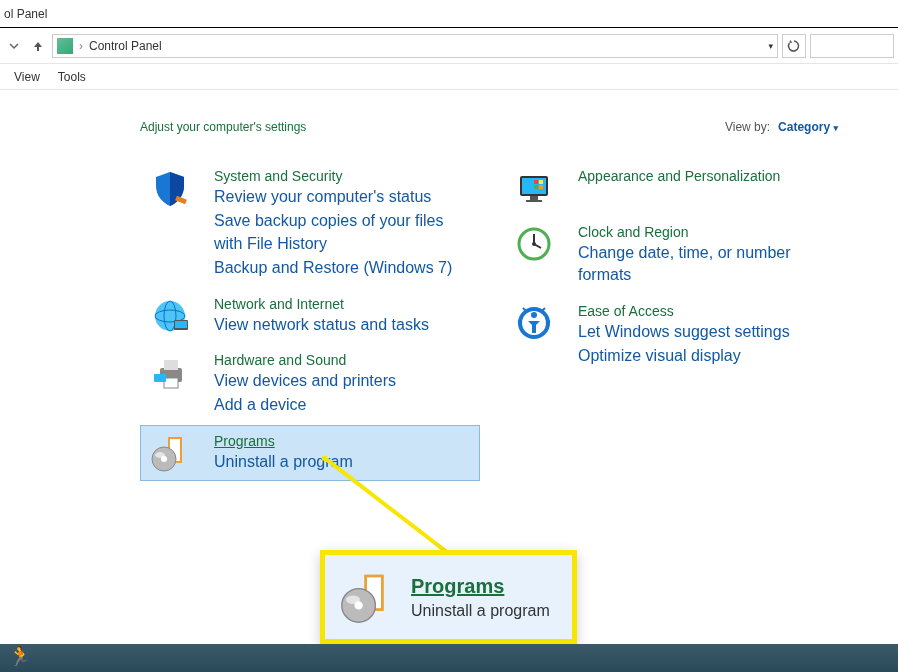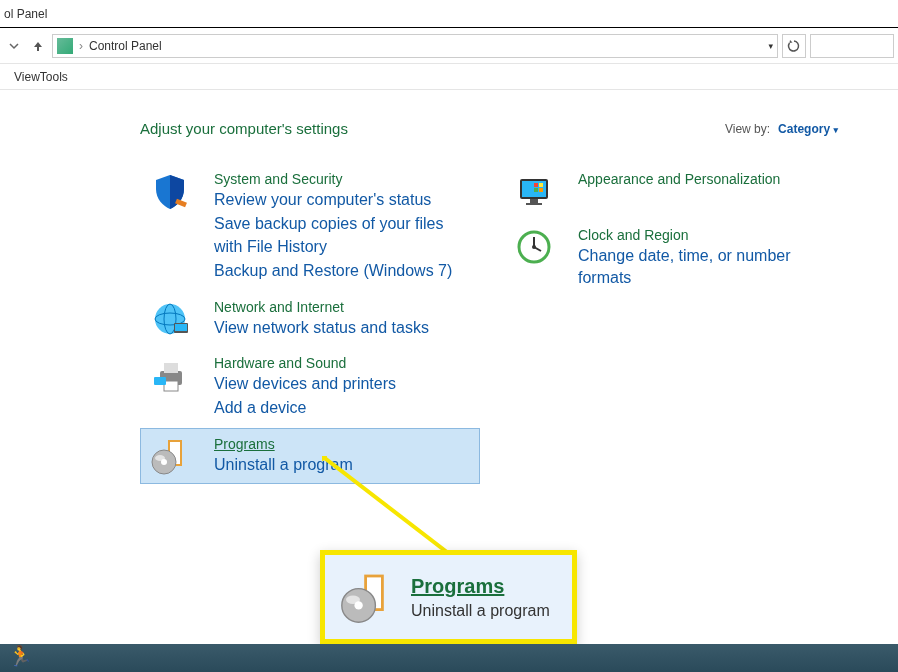--- a/index.html
+++ b/index.html
@@ -5,25 +5,25 @@
 * { box-sizing: border-box; margin: 0; padding: 0; }
 body { font-family: "Segoe UI", Tahoma, sans-serif; font-size: 12px; color: #333; background: #fff; width: 898px; height: 672px; overflow: hidden; position: relative; }
 .titlebar { height: 28px; background: #fff; border-bottom: 1px solid #000000; display: flex; align-items: center; padding-left: 4px; }
 .addressbar { height: 36px; background: #fff; border-bottom: 1px solid #e5e5e5; display: flex; align-items: center; padding: 0 4px; gap: 4px; }
 .nav-btn { width: 20px; height: 20px; display: flex; align-items: center; justify-content: center; color: #666; cursor: default; }
 .path-box { flex: 1; height: 24px; border: 1px solid #ccc; display: flex; align-items: center; padding: 0 4px; gap: 6px; background: #fff; }
 .path-icon { width: 16px; height: 16px; background: linear-gradient(135deg,#6b9,#3a7); }
 .path-sep { color: #888; }
 .refresh-btn { width: 24px; height: 24px; border: 1px solid #ccc; display:flex;align-items:center;justify-content:center; background:#fff; }
 .search-box { width: 84px; height: 24px; border: 1px solid #ccc; background:#fff; }
-.menubar { height: 26px; background:#fff; border-bottom:1px solid #e5e5e5; display:flex; align-items:center; padding-left:14px; }
+.menubar { height: 26px; background:#fff; border-bottom:1px solid #e5e5e5; display:flex; align-items:center; padding-left:14px; gap:18px; }
 .menubar span { color:#333; }
 .content { position: relative; padding: 30px 0 0 140px; height: calc(100% - 120px); }
 .header-row { display:flex; align-items:center; justify-content:space-between; padding-right: 60px; margin-bottom: 26px; }
-.page-title { font-size: 15px; color: #1a6f3c; font-weight: normal; }
+.page-title { font-size: 12px; color: #1a6f3c; font-weight: normal; }
 .viewby { font-size:12px; color:#555; display:flex; align-items:center; gap:8px; }
 .viewby-val { color:#1259a5;font-weight:bold; }
 .categories { display:flex; gap: 24px; }
 .col { width: 340px; }
 .cat { display:flex; gap:24px; padding:8px 10px; align-items:flex-start; }
 .cat.selected { background:#cce4f7; border:1px solid #8cb9e0; padding:7px 9px; }
 .cat-icon { width: 40px; height: 40px; flex-shrink:0; display:flex; align-items:center; justify-content:center; }
 .cat-body { display:flex; flex-direction:column; gap:2px; }
 .cat-title { color:#1a6f3c; font-size:14px; }
 .cat-title.selected { text-decoration: underline; }
@@ -173,20 +173,36 @@
               <line x1="20" y1="20" x2="20" y2="10" stroke="#333" stroke-width="2"></line>
               <line x1="20" y1="20" x2="27" y2="24" stroke="#333" stroke-width="2"></line>
               <circle cx="20" cy="20" r="2" fill="#333"></circle>
             </svg>
           </div>
           <div class="cat-body">
             <a class="cat-title">Clock and Region</a>
             <a class="cat-link">Change date, time, or number formats</a>
           </div>
         </div>
+        <div class="cat">
+          <div class="cat-icon">
+            <svg width="40" height="40">
+              <circle cx="20" cy="20" r="16" fill="#1976d2"></circle>
+              <circle cx="20" cy="20" r="12" fill="#fff"></circle>
+              <circle cx="20" cy="12" r="3" fill="#1976d2"></circle>
+              <path d="M14 18 L26 18 L22 22 L22 30 L18 30 L18 22 Z" fill="#1976d2"></path>
+              <path d="M8 20 L4 18 M32 20 L36 18 M12 8 L9 5 M28 8 L31 5" stroke="#1976d2" stroke-width="2"></path>
+            </svg>
+          </div>
+          <div class="cat-body">
+            <a class="cat-title">Ease of Access</a>
+            <a class="cat-link">Let Windows suggest settings</a>
+            <a class="cat-link">Optimize visual display</a>
+          </div>
+        </div>
       </div>
   </div>
 
   <svg class="callout-line">
       <line x1="0" y1="0" x2="130" y2="100" stroke="#f7e600" stroke-width="4"></line>
       <circle cx="0" cy="0" r="5" fill="#f7e600"></circle>
     </svg>
 
   <div class="callout">
     <div class="cat-icon">

